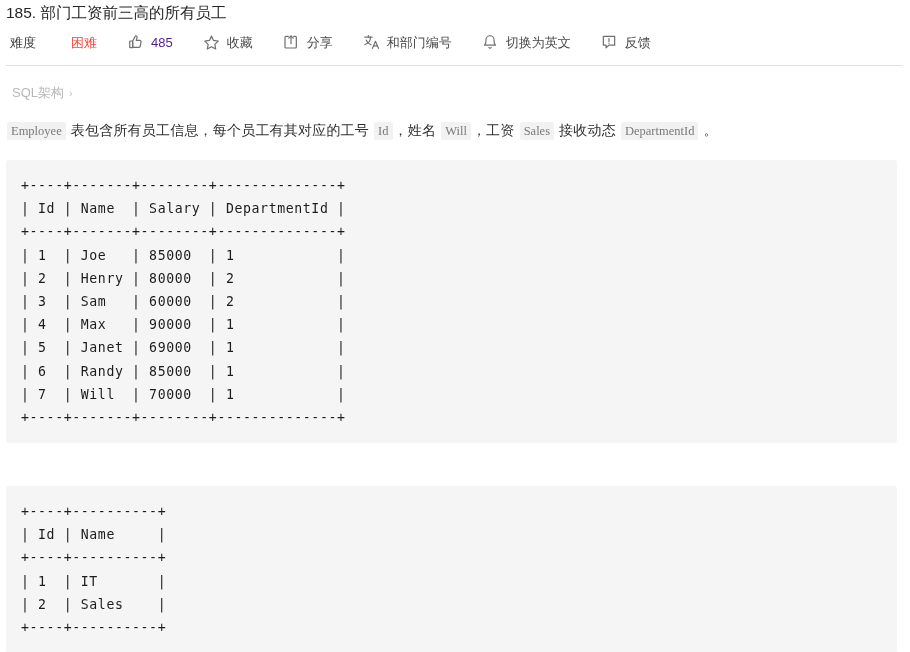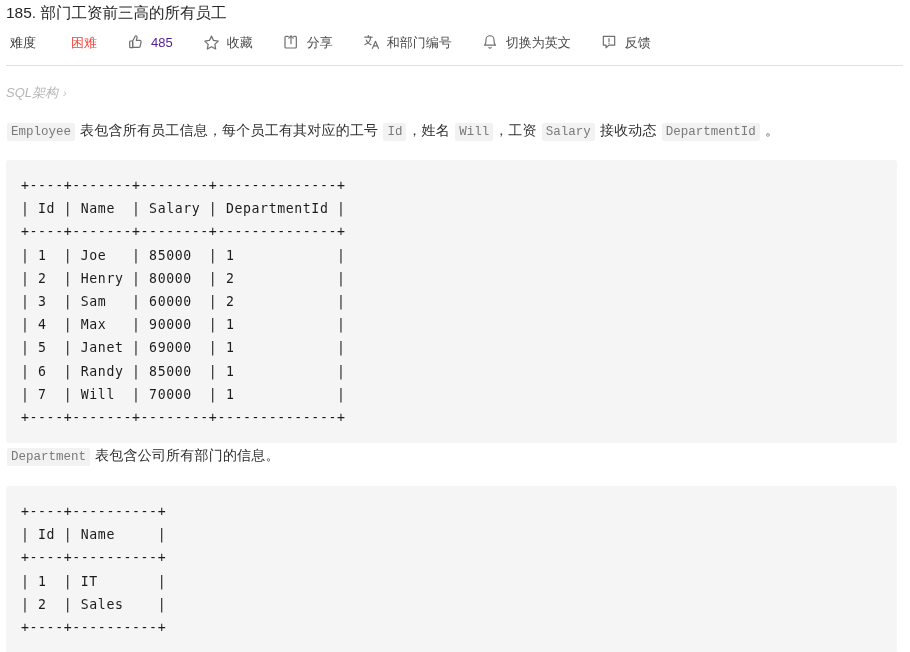--- a/index.html
+++ b/index.html
@@ -78,49 +78,48 @@
     left: 6px;
     top: 65px;
     width: 897px;
     height: 1px;
     background: #e0e0e0;
   }
 
   
   .breadcrumb {
     position: absolute;
-    left: 6px;
+    left: 12px;
     top: 84px;
     font-size: 13px;
     color: #b6b6b6;
     line-height: 18px;
     display: flex;
     align-items: flex-start;
-    font-style: italic;
   }
   .breadcrumb .chev {
     margin-left: 5px;
     font-size: 11px;
     color: #c3c3c3;
   }
 
   
   .para {
     position: absolute;
     left: 6px;
     font-size: 14px;
     color: #2f2f2f;
     line-height: 22px;
     white-space: nowrap;
   }
   .para-employee { top: 119px; }
   .para-department { top: 444px; }
 
   code.inline {
-    font-family: Liberation Mono, monospace;
+    font-family: Liberation Serif, serif;
     font-size: 12.5px;
     background: #f2f2f2;
     color: #7a7a7a;
     padding: 2px 4px;
     border-radius: 2px;
     margin: 0 1px;
   }
   .zh { letter-spacing: 0.2px; text-align: center; }
 
   
@@ -227,40 +226,37 @@
   </div>
 
   <div class="divider"></div>
 
   <div class="breadcrumb">
     <span>SQL架构</span>
     <span class="chev">›</span>
   </div>
 
   <div class="para para-employee">
-    <code class="inline">Employee</code><span class="zh"> 表包含所有员工信息，每个员工有其对应的工号 </span><code class="inline">Id</code><span class="zh">，姓名 </span><code class="inline">Will</code><span class="zh">，工资 </span><code class="inline">Salary</code><span class="zh"> 接收动态 </span><code class="inline">DepartmentId</code><span class="zh"> 。</span>
+    <code class="inline">Employee</code><span class="zh"> 表包含所有员工信息，每个员工有其对应的工号 </span><code class="inline">Id</code><span class="zh">，姓名 </span><code class="inline">Will</code><span class="zh">，工资 </span><code class="inline">Sales</code><span class="zh"> 接收动态 </span><code class="inline">DepartmentId</code><span class="zh"> 。</span>
   </div>
 
   <div class="codeblock cb-employee">
     <pre>+----+-------+--------+--------------+
 | Id | Name  | Salary | DepartmentId |
 +----+-------+--------+--------------+
 | 1  | Joe   | 85000  | 1            |
 | 2  | Henry | 80000  | 2            |
 | 3  | Sam   | 60000  | 2            |
 | 4  | Max   | 90000  | 1            |
 | 5  | Janet | 69000  | 1            |
 | 6  | Randy | 85000  | 1            |
 | 7  | Will  | 70000  | 1            |
 +----+-------+--------+--------------+</pre>
   </div>
 
-  <div class="para para-department">
-    <code class="inline">Department</code><span class="zh"> 表包含公司所有部门的信息。</span>
-  </div>
 
   <div class="codeblock cb-department">
     <pre>+----+----------+
 | Id | Name     |
 +----+----------+
 | 1  | IT       |
 | 2  | Sales    |
 +----+----------+</pre>
   </div>
 

